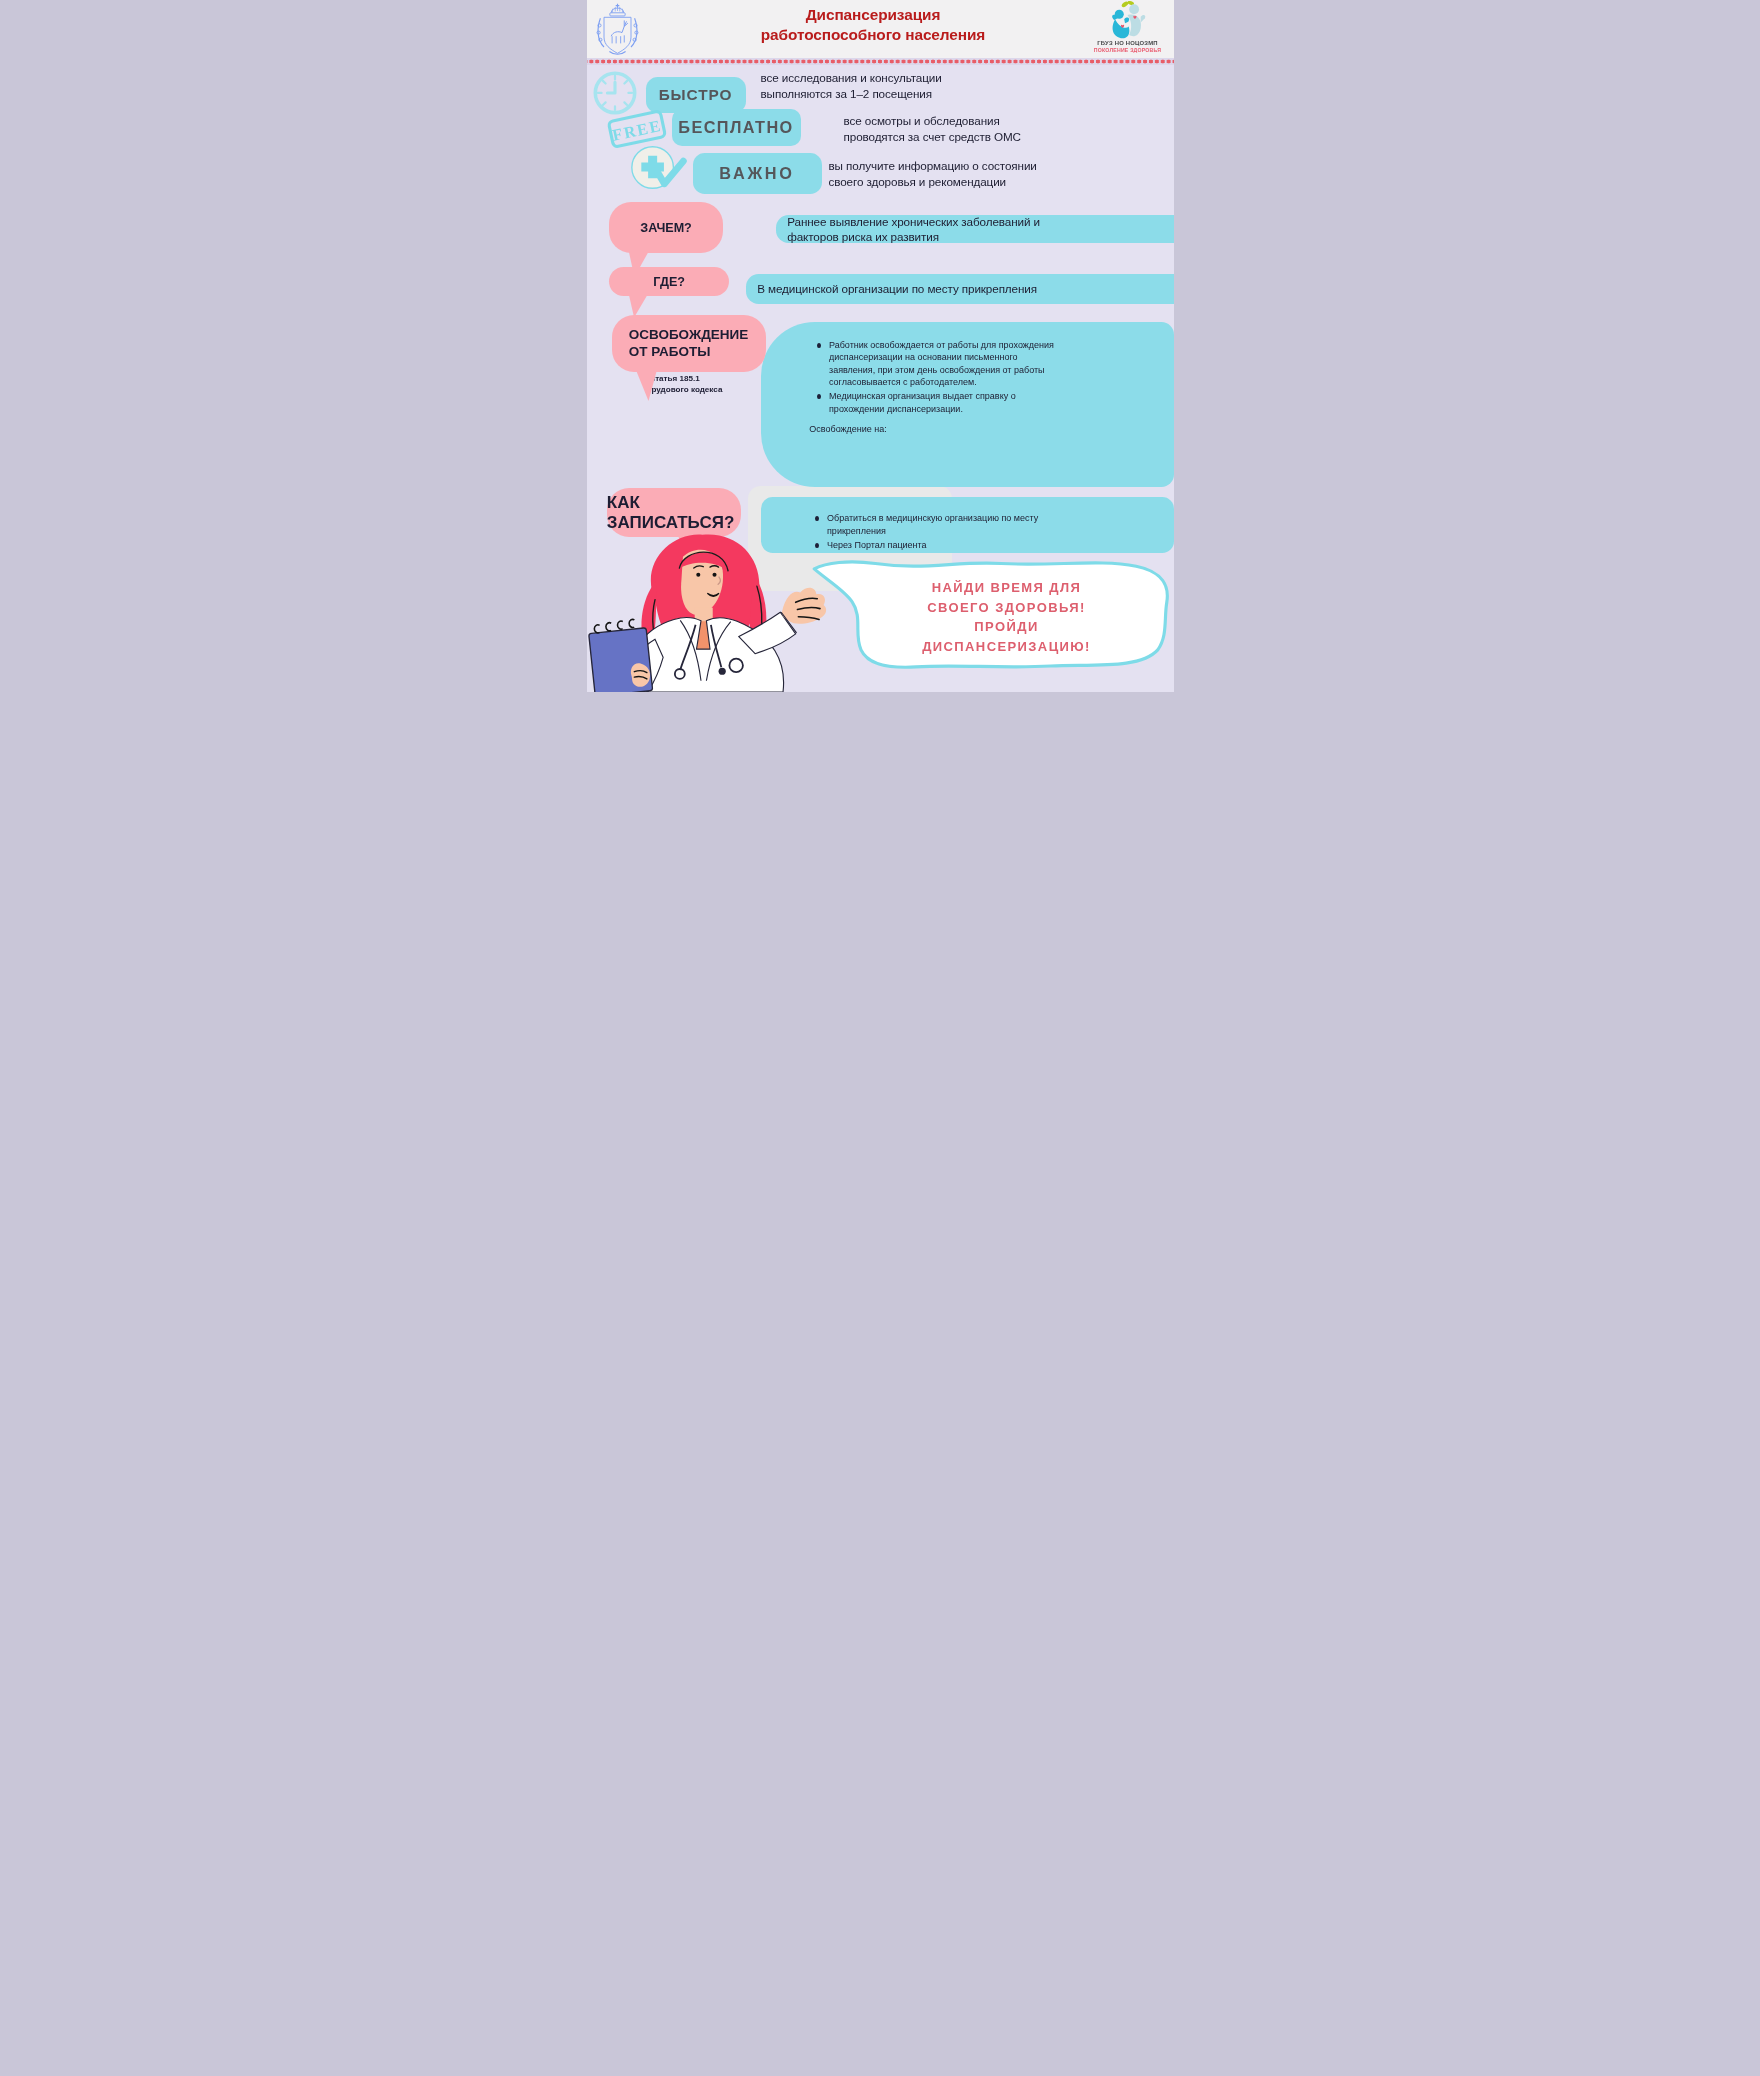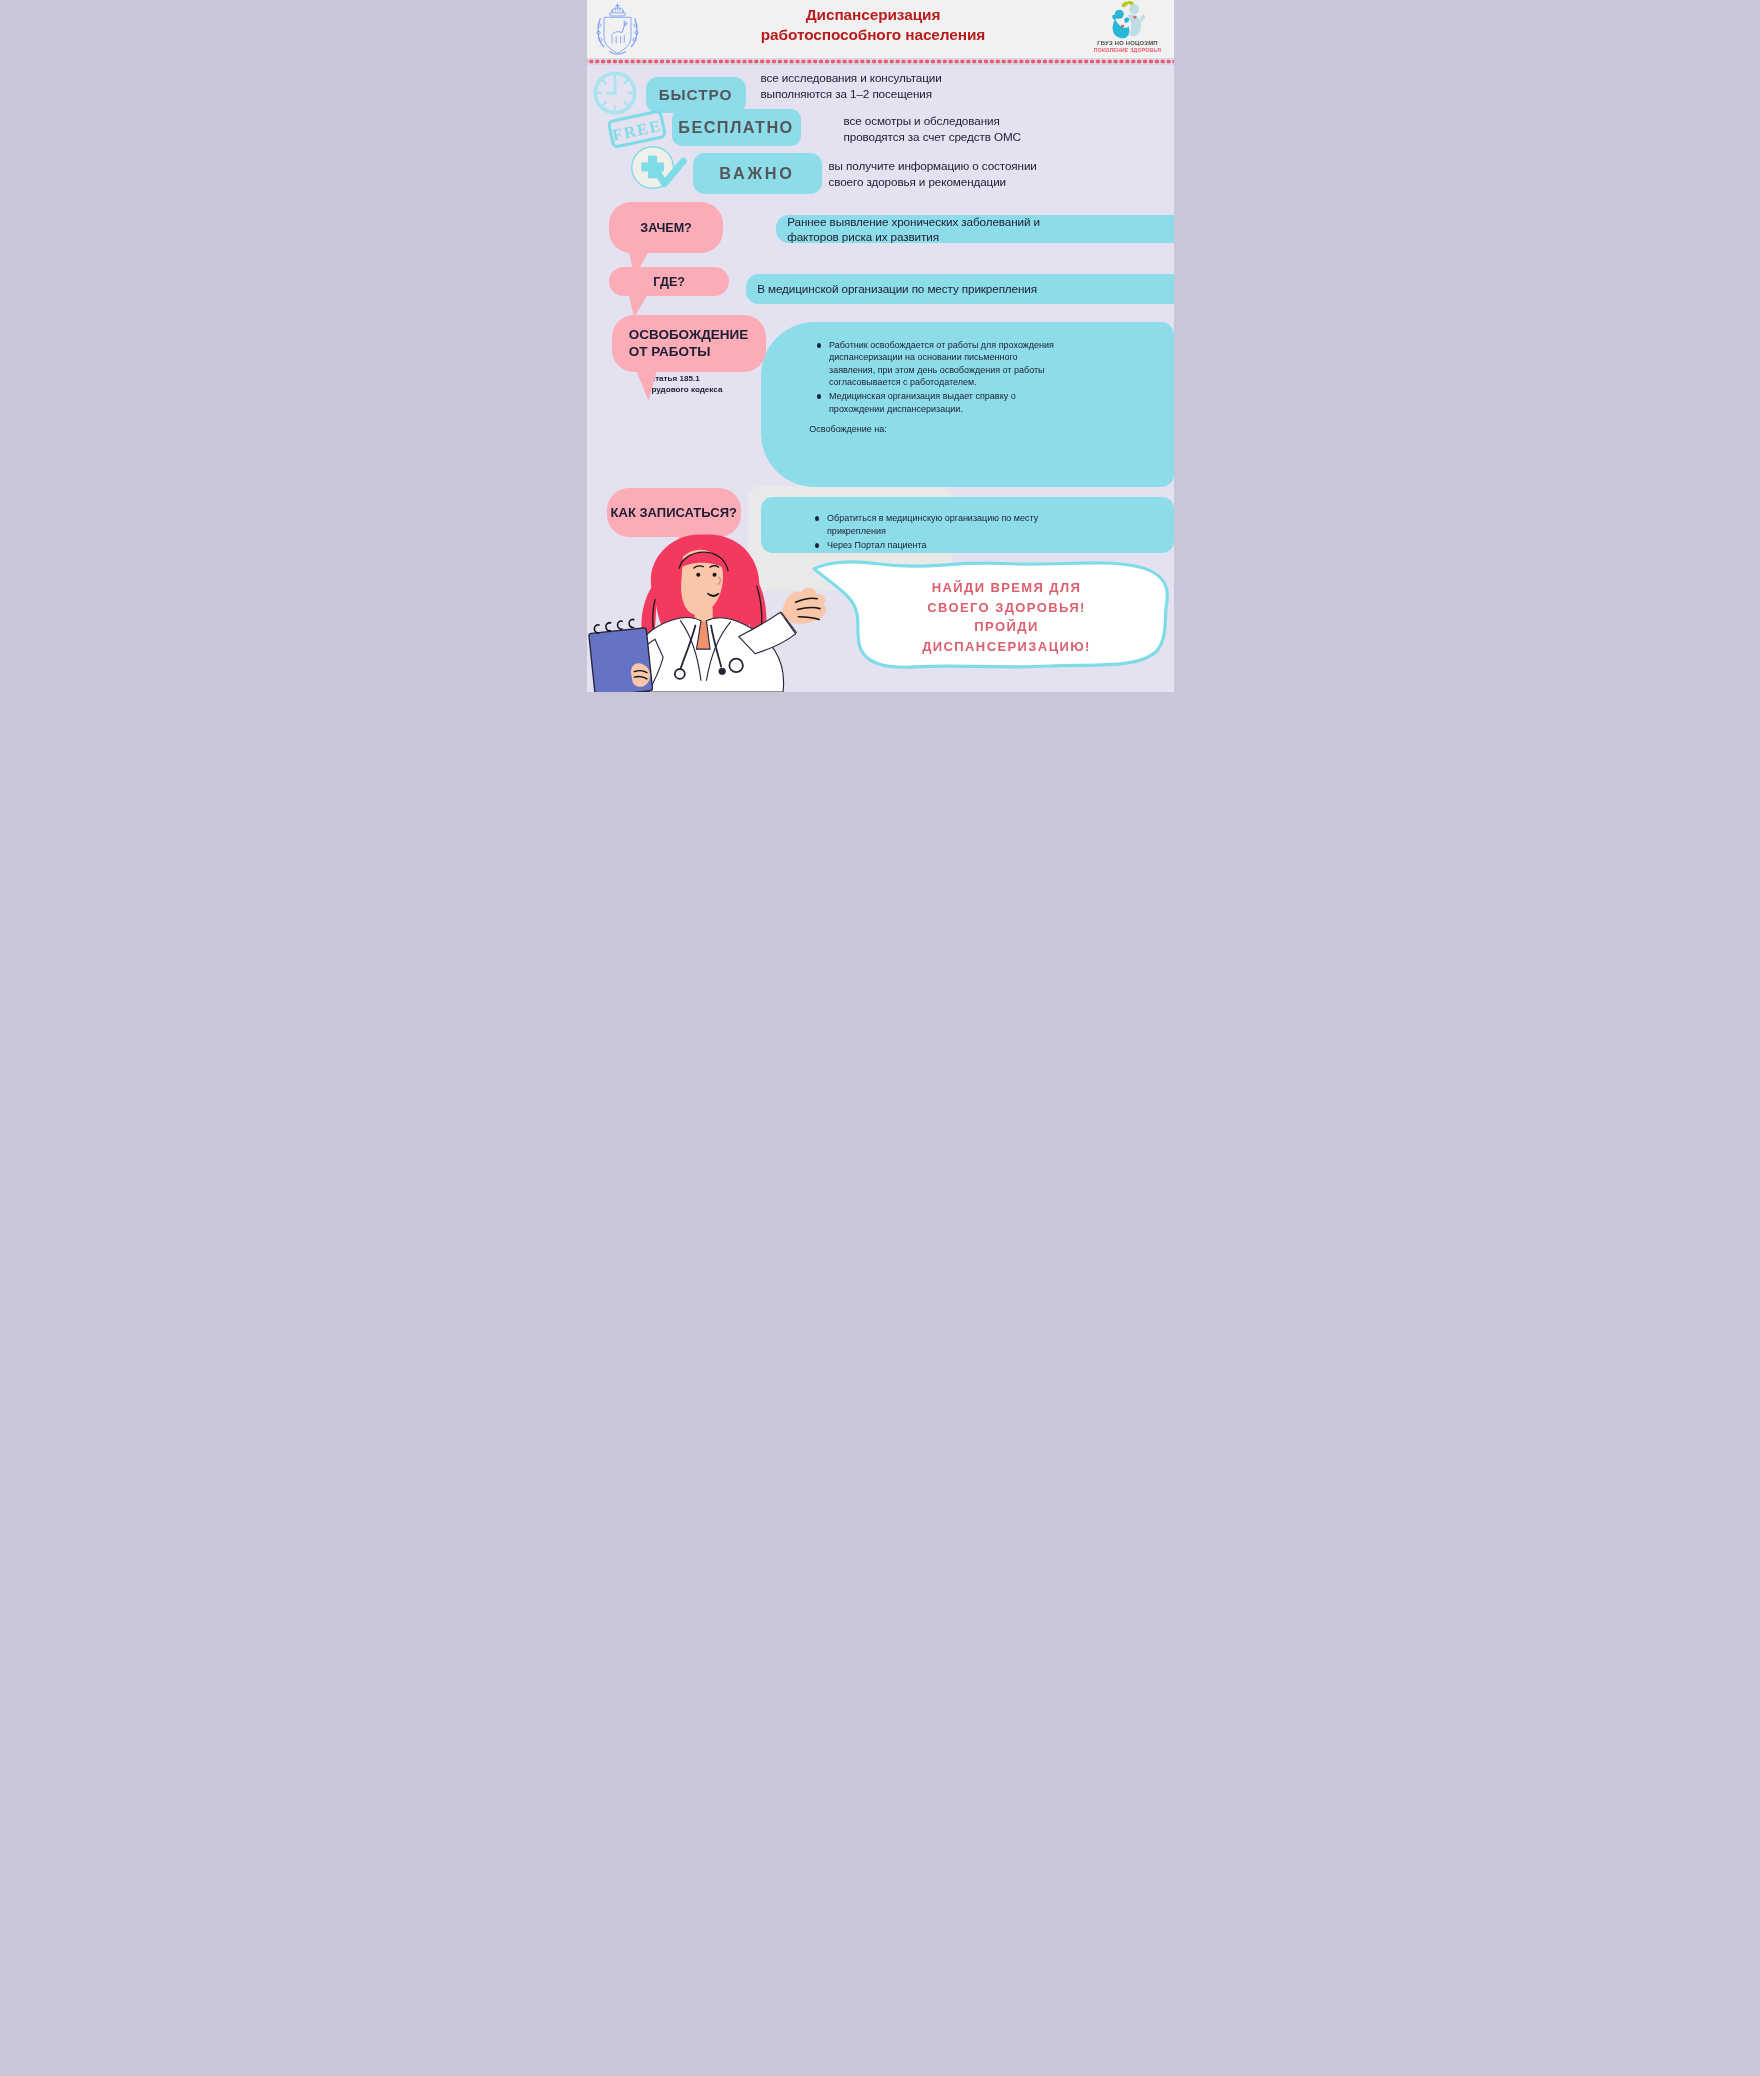--- a/index.html
+++ b/index.html
@@ -52,21 +52,21 @@
   
   #release-blob{left:174px;top:322px;width:413px;height:165px;background:#8cdce9;
     border-radius:54px 12.6px 12.6px 54px;z-index:2;box-sizing:border-box;padding:9px 15.4px 4.5px 47px;}
   .blob-list{list-style:none;margin:8px;padding:0;font-size:9px;color:#1d1d31;line-height:1.38;}
   .blob-list li{position:relative;padding-left:13.5px;margin-bottom:1.8px;}
   .blob-list li::before{content:"";position:absolute;left:1.8px;top:0.42em;width:3.6px;height:5px;border-radius:50%;background:#1d2038;}
   #blob-subtitle{font-size:9px;color:#1d1d31;line-height:1.4;margin:0.9px 0 0.9px 1.8px;}
   .day-num{font-weight:bold;margin-right:2.7px;}
 
   
-  #q-signup{left:20.3px;top:488px;width:134px;height:49px;font-size:13px;}
+  #q-signup{left:20.3px;top:488px;width:134px;height:49px;font-size:17px;}
   #q-signup-tail{left:87px;top:534px;width:24.4px;height:43px;clip-path:polygon(18% 0,100% 0,58% 100%);}
   #gray-card{left:161px;top:486px;width:204px;height:105px;background:#e9e9e9;border-radius:12.6px;z-index:1;}
   #signup-box{left:174px;top:497px;width:413px;height:56px;background:#8cdce9;border-radius:11.7px;z-index:2;
     box-sizing:border-box;padding:7.2px 13.5px 3.6px 45px;}
   #signup-box .blob-list{font-size:9px;}
 
   
   #cta-bubble{left:220px;top:559px;width:367px;height:116px;z-index:5;}
   #cta-text{left:289px;top:573px;width:262px;height:88px;display:flex;align-items:center;justify-content:center;
     z-index:6;font-size:13px;font-weight:bold;color:#dd5f6e;letter-spacing:1.4px;line-height:1.5;text-align:center;}

